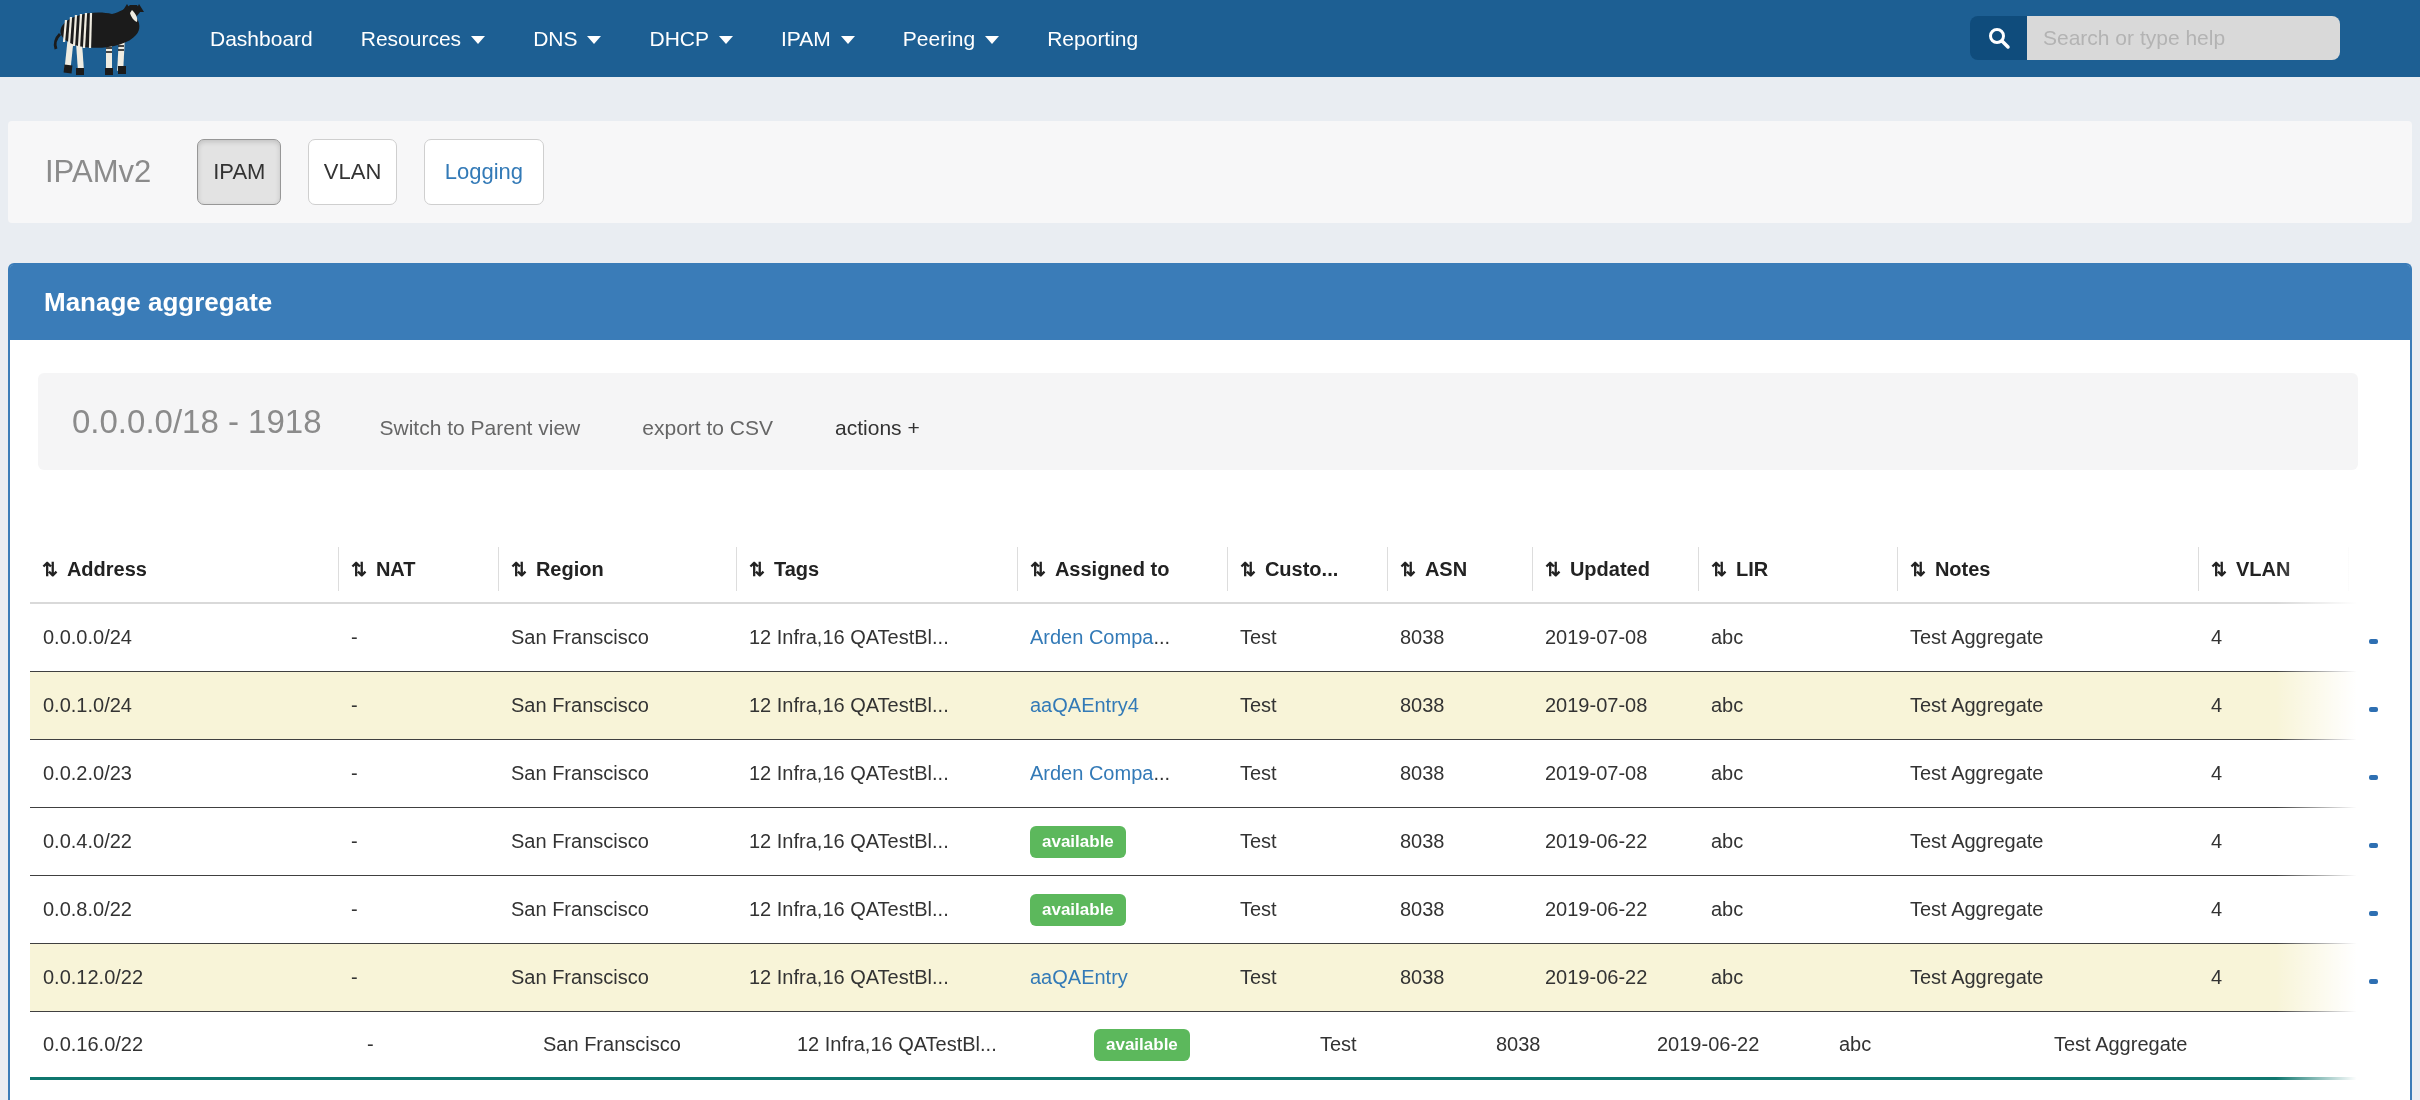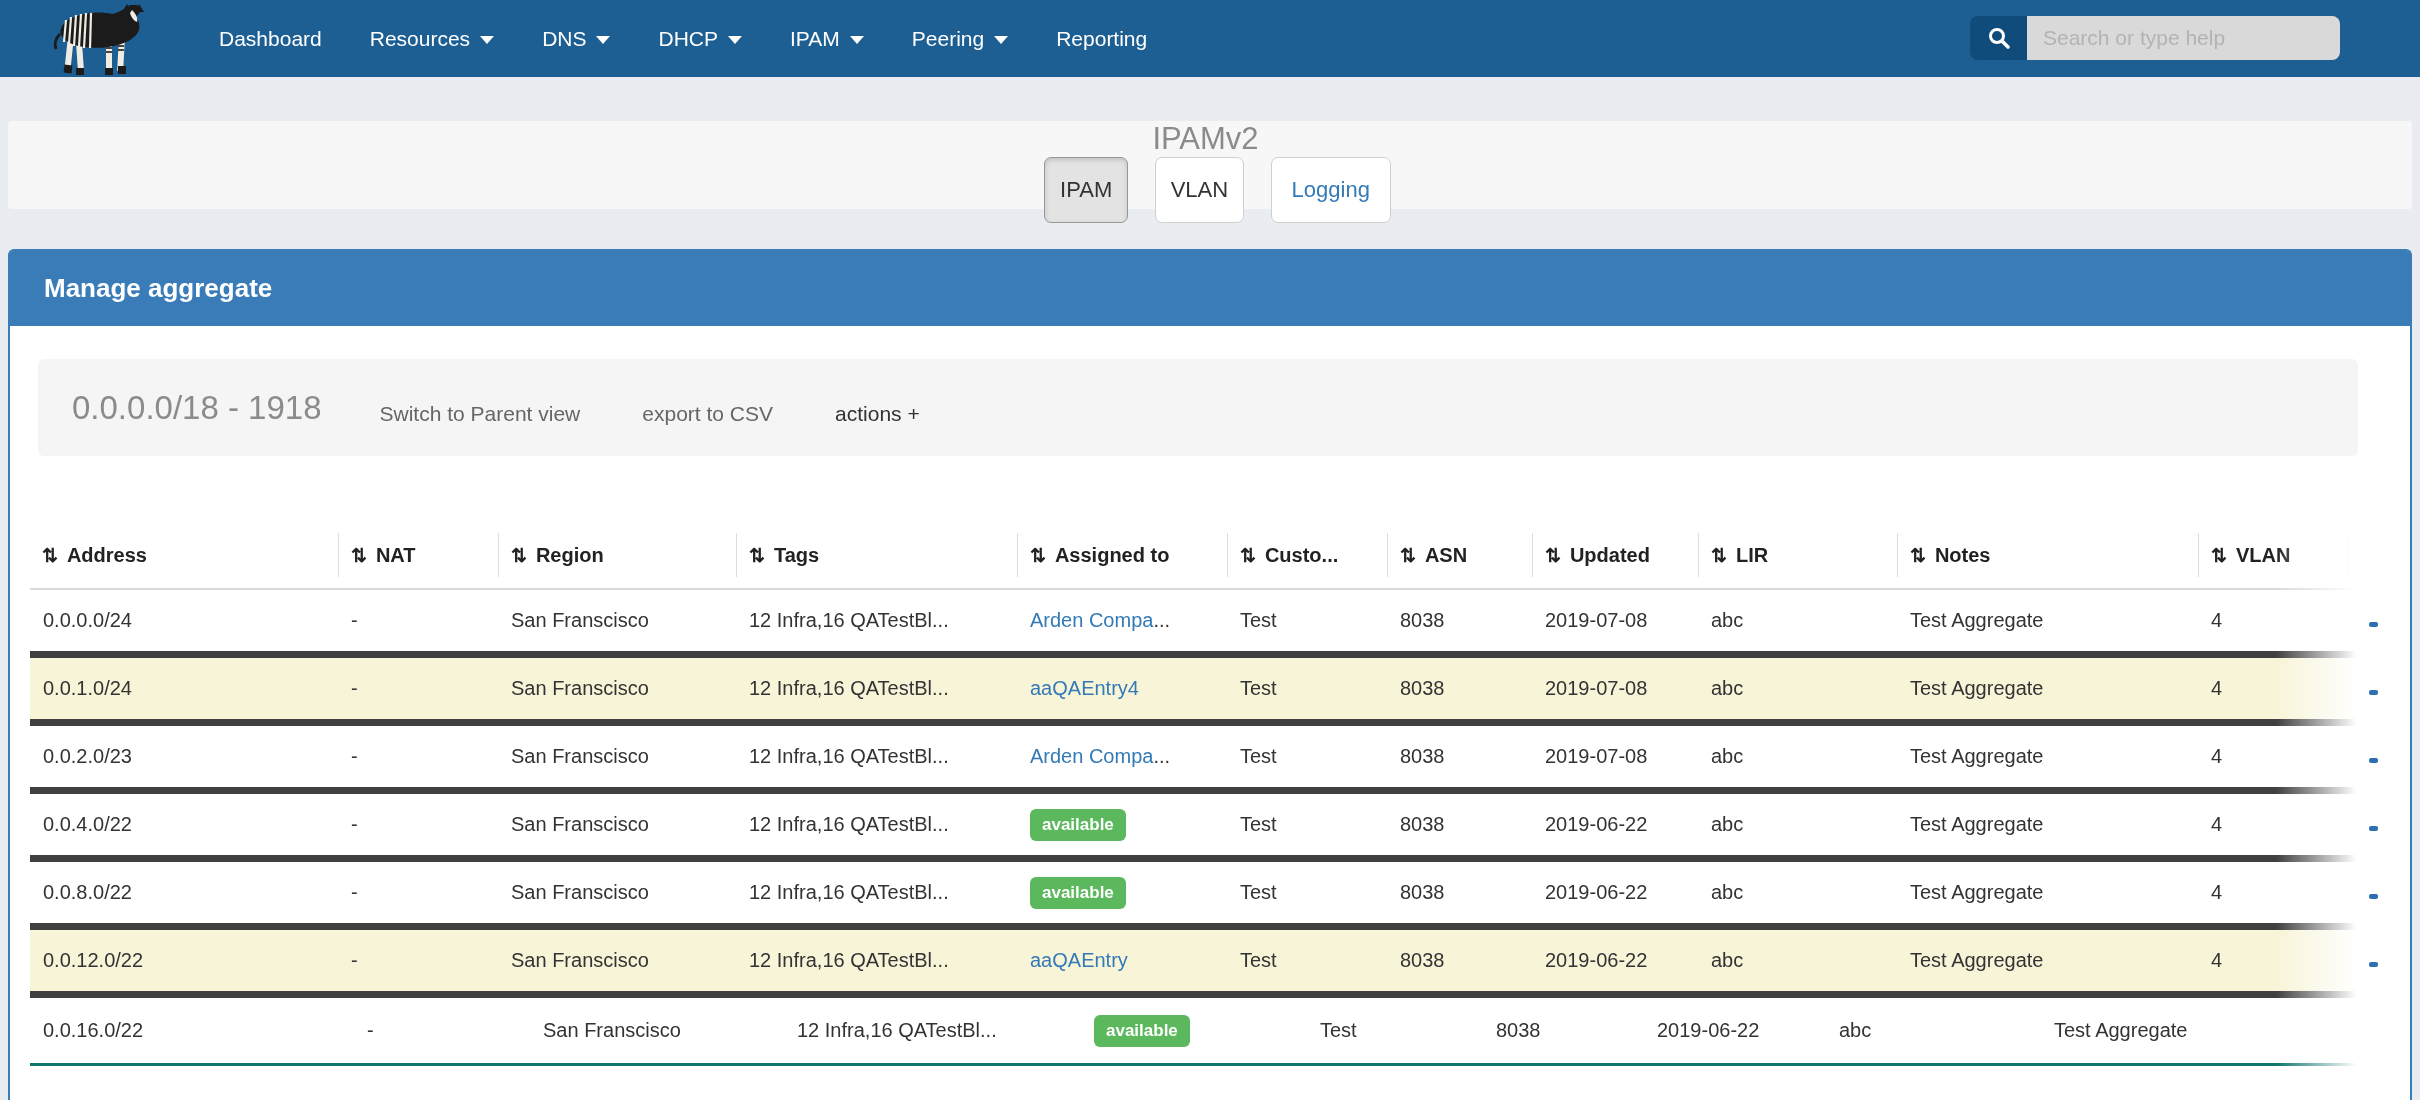--- a/index.html
+++ b/index.html
@@ -16,29 +16,29 @@
   html,body{margin:0;padding:0;}
   body{
     width:2420px;height:1100px;overflow:hidden;
     background:var(--page-bg);
     font-family:"Liberation Sans",sans-serif;
     color:#333;
   }
   
   .navbar{position:relative;height:77px;background:var(--navbar-bg);}
   .logo{position:absolute;left:44px;top:2px;width:106px;height:74px;cursor:pointer;}
-  .nav-items{position:absolute;left:195px;top:0;height:77px;display:flex;align-items:center;}
+  .nav-items{position:absolute;left:186px;top:0;height:77px;display:flex;align-items:center;}
   .nav-item{display:flex;align-items:center;gap:10px;padding:0 24px;color:#fff;font-size:21px;cursor:pointer;white-space:nowrap;}
   .caret{width:0;height:0;border-left:7px solid transparent;border-right:7px solid transparent;border-top:8px solid #fff;margin-top:3px;}
   .nav-search{position:absolute;right:80px;top:16px;width:370px;height:44px;display:flex;border-radius:8px;overflow:hidden;}
   .nav-search-btn{width:57px;background:var(--navsearch-btn-bg);display:flex;align-items:center;justify-content:center;border:none;cursor:pointer;}
   .nav-search input{flex:1;border:none;outline:none;background:#d9d9d9;font-size:21px;color:#555;padding:4px 16px;font-family:inherit;}
   .nav-search input::placeholder{color:#b3b3b3;}
   
-  .subheader{margin:44px 8px 0;height:88px;background:#f7f7f8;border-radius:4px;display:flex;align-items:center;padding-left:37px;flex-direction:column;}
+  .subheader{margin:44px 8px 0;height:102px;background:#f7f7f8;border-radius:4px;display:flex;align-items:center;padding-left:37px;}
   .page-title{font-size:31px;color:#8b8b8b;margin-right:46px;}
   .tab-btn{display:inline-flex;align-items:center;height:66px;padding:0 15px;margin-right:22px;border:1px solid #cfcfcf;border-radius:7px;background:#fff;color:#333;font-size:22px;cursor:pointer;font-family:inherit;}
   .tab-btn.active{background:#e3e3e3;border-color:#979797;box-shadow:inset 0 2px 5px rgba(0,0,0,.15);}
   .tab-btn.link{color:var(--link-color);padding:0 20px;}
   
   .panel{margin:40px 8px 0;min-height:865px;background:#fff;border:2px solid var(--panel-header-bg);border-bottom:none;border-radius:6px 6px 0 0;}
   .panel-heading{height:75px;background:var(--panel-header-bg);border-radius:3px 3px 0 0;display:flex;align-items:center;padding-left:34px;color:#fff;font-size:26px;font-weight:bold;}
   .panel-body{padding:33px 12px 0 20px;position:relative;}
   
   .toolbar{width:2320px;height:97px;margin-left:8px;background:#f5f5f6;border-radius:6px;display:flex;align-items:center;}
@@ -53,21 +53,21 @@
   .clear-link{font-size:21px;color:#555;margin-left:72px;cursor:pointer;}
   .filter-link{font-size:21px;color:#555;margin-left:76px;cursor:pointer;display:flex;align-items:center;gap:13px;}
   .filter-chevron{font-size:27px;line-height:1;color:#555;}
   
   .table{margin-top:66px;width:2348px;position:relative;}
   .thead{display:grid;grid-template-columns:var(--cols);height:68px;align-items:center;border-bottom:2px solid #d9d9d9;}
   .th{display:flex;align-items:center;gap:9px;height:44px;padding-left:12px;font-size:20px;font-weight:bold;color:#222;border-left:1px solid #ddd;cursor:pointer;white-space:nowrap;overflow:hidden;}
   .th:first-child{border-left:none;}
   .th.stub{cursor:default;}
   .sort-glyph{font-weight:bold;font-size:19px;color:#222;}
-  .trow{display:grid;grid-template-columns:var(--cols);height:68px;align-items:center;border-bottom:7px solid #404040;font-size:20px;}
+  .trow{display:grid;grid-template-columns:var(--cols);height:68px;align-items:center;border-bottom:1px solid #404040;font-size:20px;}
   .trow:last-child{border-bottom:3px solid #0f766e;gap:16px;}
   .trow.highlight{background:var(--row-highlight-bg);}
   .cell{padding-left:13px;white-space:nowrap;overflow:hidden;}
   .cell a{color:var(--link-color);text-decoration:none;cursor:pointer;}
   .cell .suffix{color:#333;}
   .badge{display:inline-block;background:var(--badge-bg);color:#fff;font-size:17px;font-weight:bold;padding:6px 12px;border-radius:6px;}
   .edge-dash{display:inline-block;width:9px;height:5px;background:#2e6fb2;border-radius:2px;position:relative;z-index:3;margin-left:8px;}
   .fade{position:absolute;top:0;bottom:0;right:-10px;width:112px;background:linear-gradient(to right,rgba(255,255,255,0),#ffffff 72%);z-index:2;pointer-events:none;}
 </style>
 </head>

